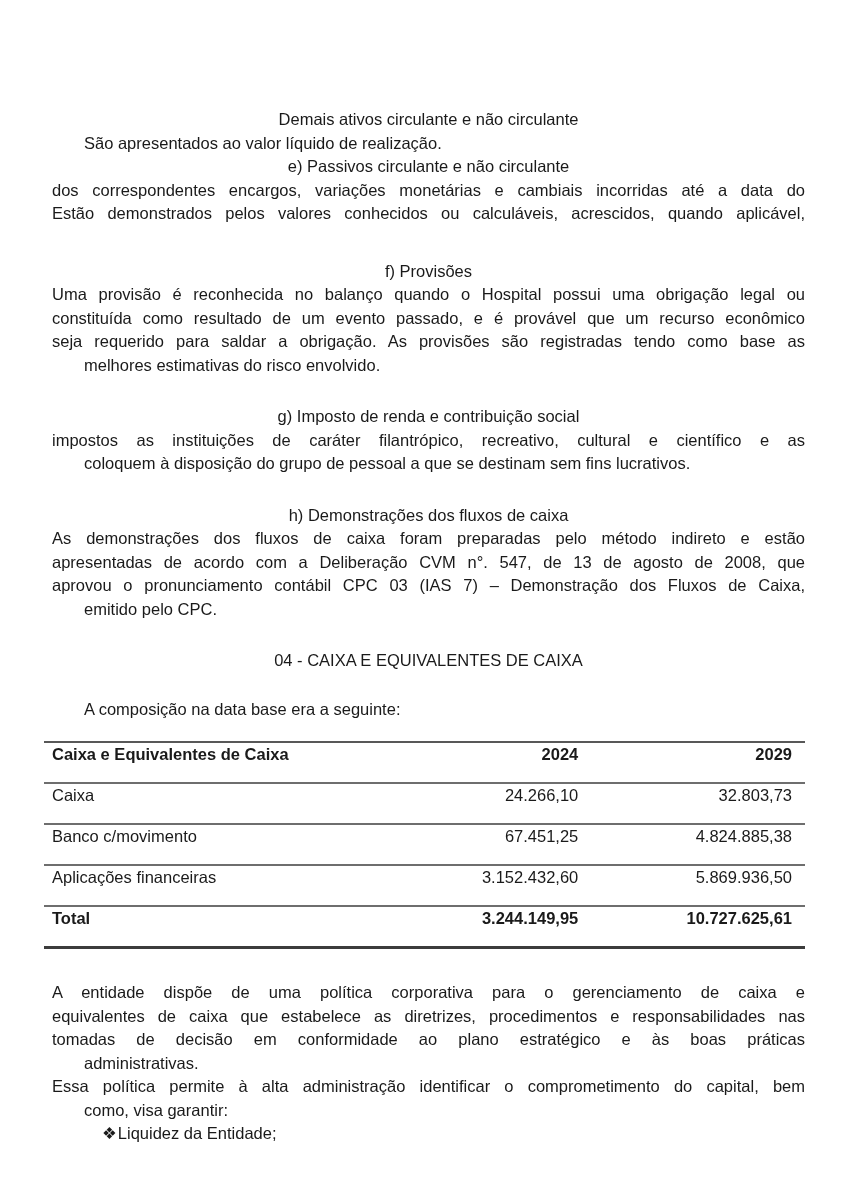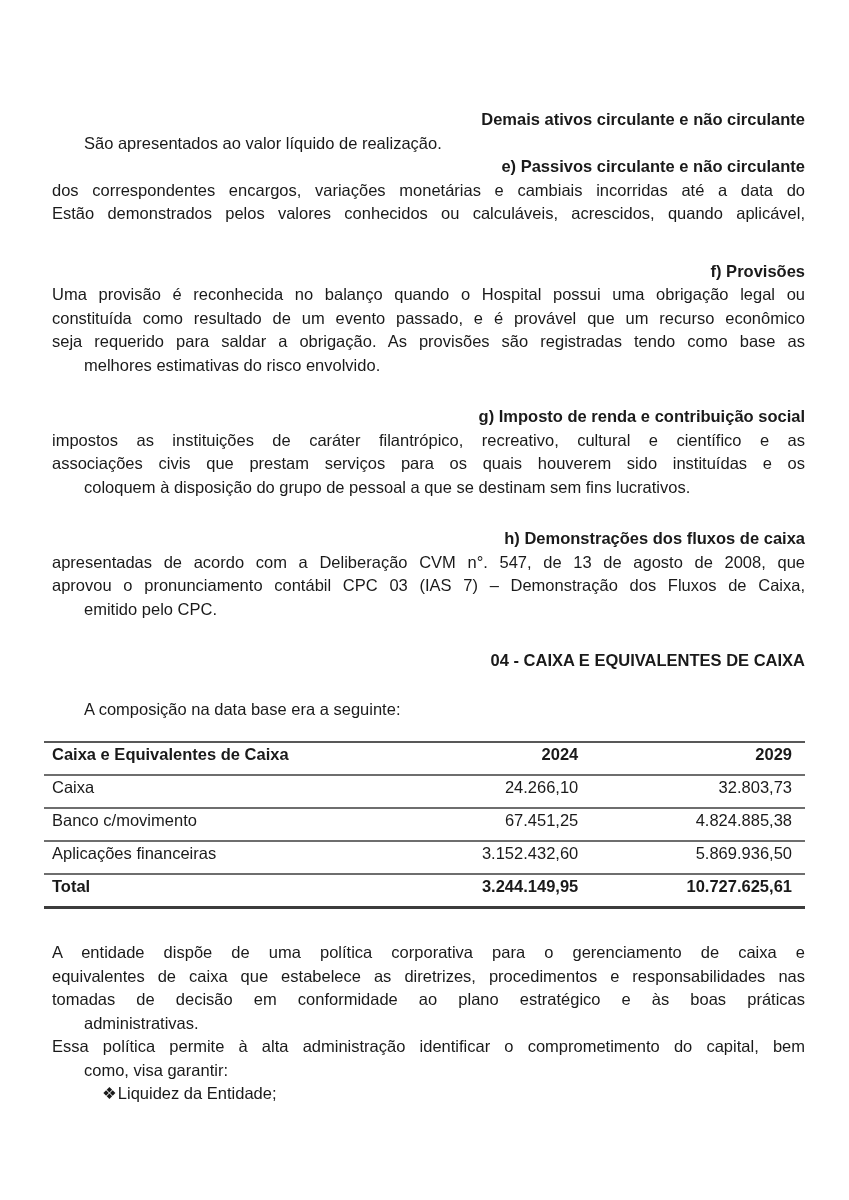--- a/index.html
+++ b/index.html
@@ -9,21 +9,21 @@
     height: 1200px;
     box-sizing: border-box;
     background: #ffffff;
     padding: 108px 44px 0 52px;
     font-family: "Liberation Sans", sans-serif;
     font-size: 16.5px;
     line-height: 23.5px;
     color: #1a1a1a;
     overflow: hidden;
   }
-  .h { font-weight: 700; text-align: right; }
+  .h { font-weight: 400; text-align: center; }
   .line { text-align: justify; text-align-last: justify; }
   .line.last { text-align: left; text-align-last: left; margin-left: 32px; }
   .sect34 { margin-top: 34px; }
   .sect28 { margin-top: 28px; }
   .sect25 { margin-top: 25px; }
   .tbl {
     border-collapse: collapse;
     table-layout: fixed;
     width: calc(100% + 8px);
     margin-left: -8px;
@@ -31,21 +31,21 @@
     font-size: 16.5px;
     color: #1a1a1a;
   }
   .tbl col.c1 { width: 48%; }
   .tbl col.c2 { width: 23%; }
   .tbl col.c3 { width: 29%; }
   .tbl tr { border-top: 2px solid #6e6e6e; }
   .tbl tr.header-row { border-top: 2px solid #585858; }
   .tbl tr.total-row { border-bottom: 3px solid #3c3c3c; }
   .tbl th, .tbl td {
-    padding: 1px 6px 10px 8px;
+    padding: 1px 6px 18px 8px;
     line-height: 20px;
     font-weight: 400;
     white-space: nowrap;
     overflow: hidden;
   }
   .tbl .cl { text-align: left; }
   .tbl .cn { text-align: right; }
   .tbl .c3p { padding-right: 13px; }
   .tbl .header-row th { font-weight: 700; }
   .tbl .total-row td { font-weight: 700; }
@@ -66,24 +66,24 @@
   <div class="line">Estão demonstrados pelos valores conhecidos ou calculáveis, acrescidos, quando aplicável,</div>
 
   <div class="h sect34">f) Provisões</div>
   <div class="line">Uma provisão é reconhecida no balanço quando o Hospital possui uma obrigação legal ou</div>
   <div class="line">constituída como resultado de um evento passado, e é provável que um recurso econômico</div>
   <div class="line">seja requerido para saldar a obrigação. As provisões são registradas tendo como base as</div>
   <div class="line last">melhores estimativas do risco envolvido.</div>
 
   <div class="h sect28">g) Imposto de renda e contribuição social</div>
   <div class="line">impostos as instituições de caráter filantrópico, recreativo, cultural e científico e as</div>
-  <div class="line">associações civis que prestam serviços para os quais houverem sido instituídas e os</div>
   <div class="line last">coloquem à disposição do grupo de pessoal a que se destinam sem fins lucrativos.</div>
 
   <div class="h sect28">h) Demonstrações dos fluxos de caixa</div>
+  <div class="line">As demonstrações dos fluxos de caixa foram preparadas pelo método indireto e estão</div>
   <div class="line">apresentadas de acordo com a Deliberação CVM n°. 547, de 13 de agosto de 2008, que</div>
   <div class="line">aprovou o pronunciamento contábil CPC 03 (IAS 7) – Demonstração dos Fluxos de Caixa,</div>
   <div class="line last">emitido pelo CPC.</div>
 
   <div class="h sect28">04 - CAIXA E EQUIVALENTES DE CAIXA</div>
 
   <div class="line last sect25">A composição na data base era a seguinte:</div>
 
   <table class="tbl">
     <colgroup>

